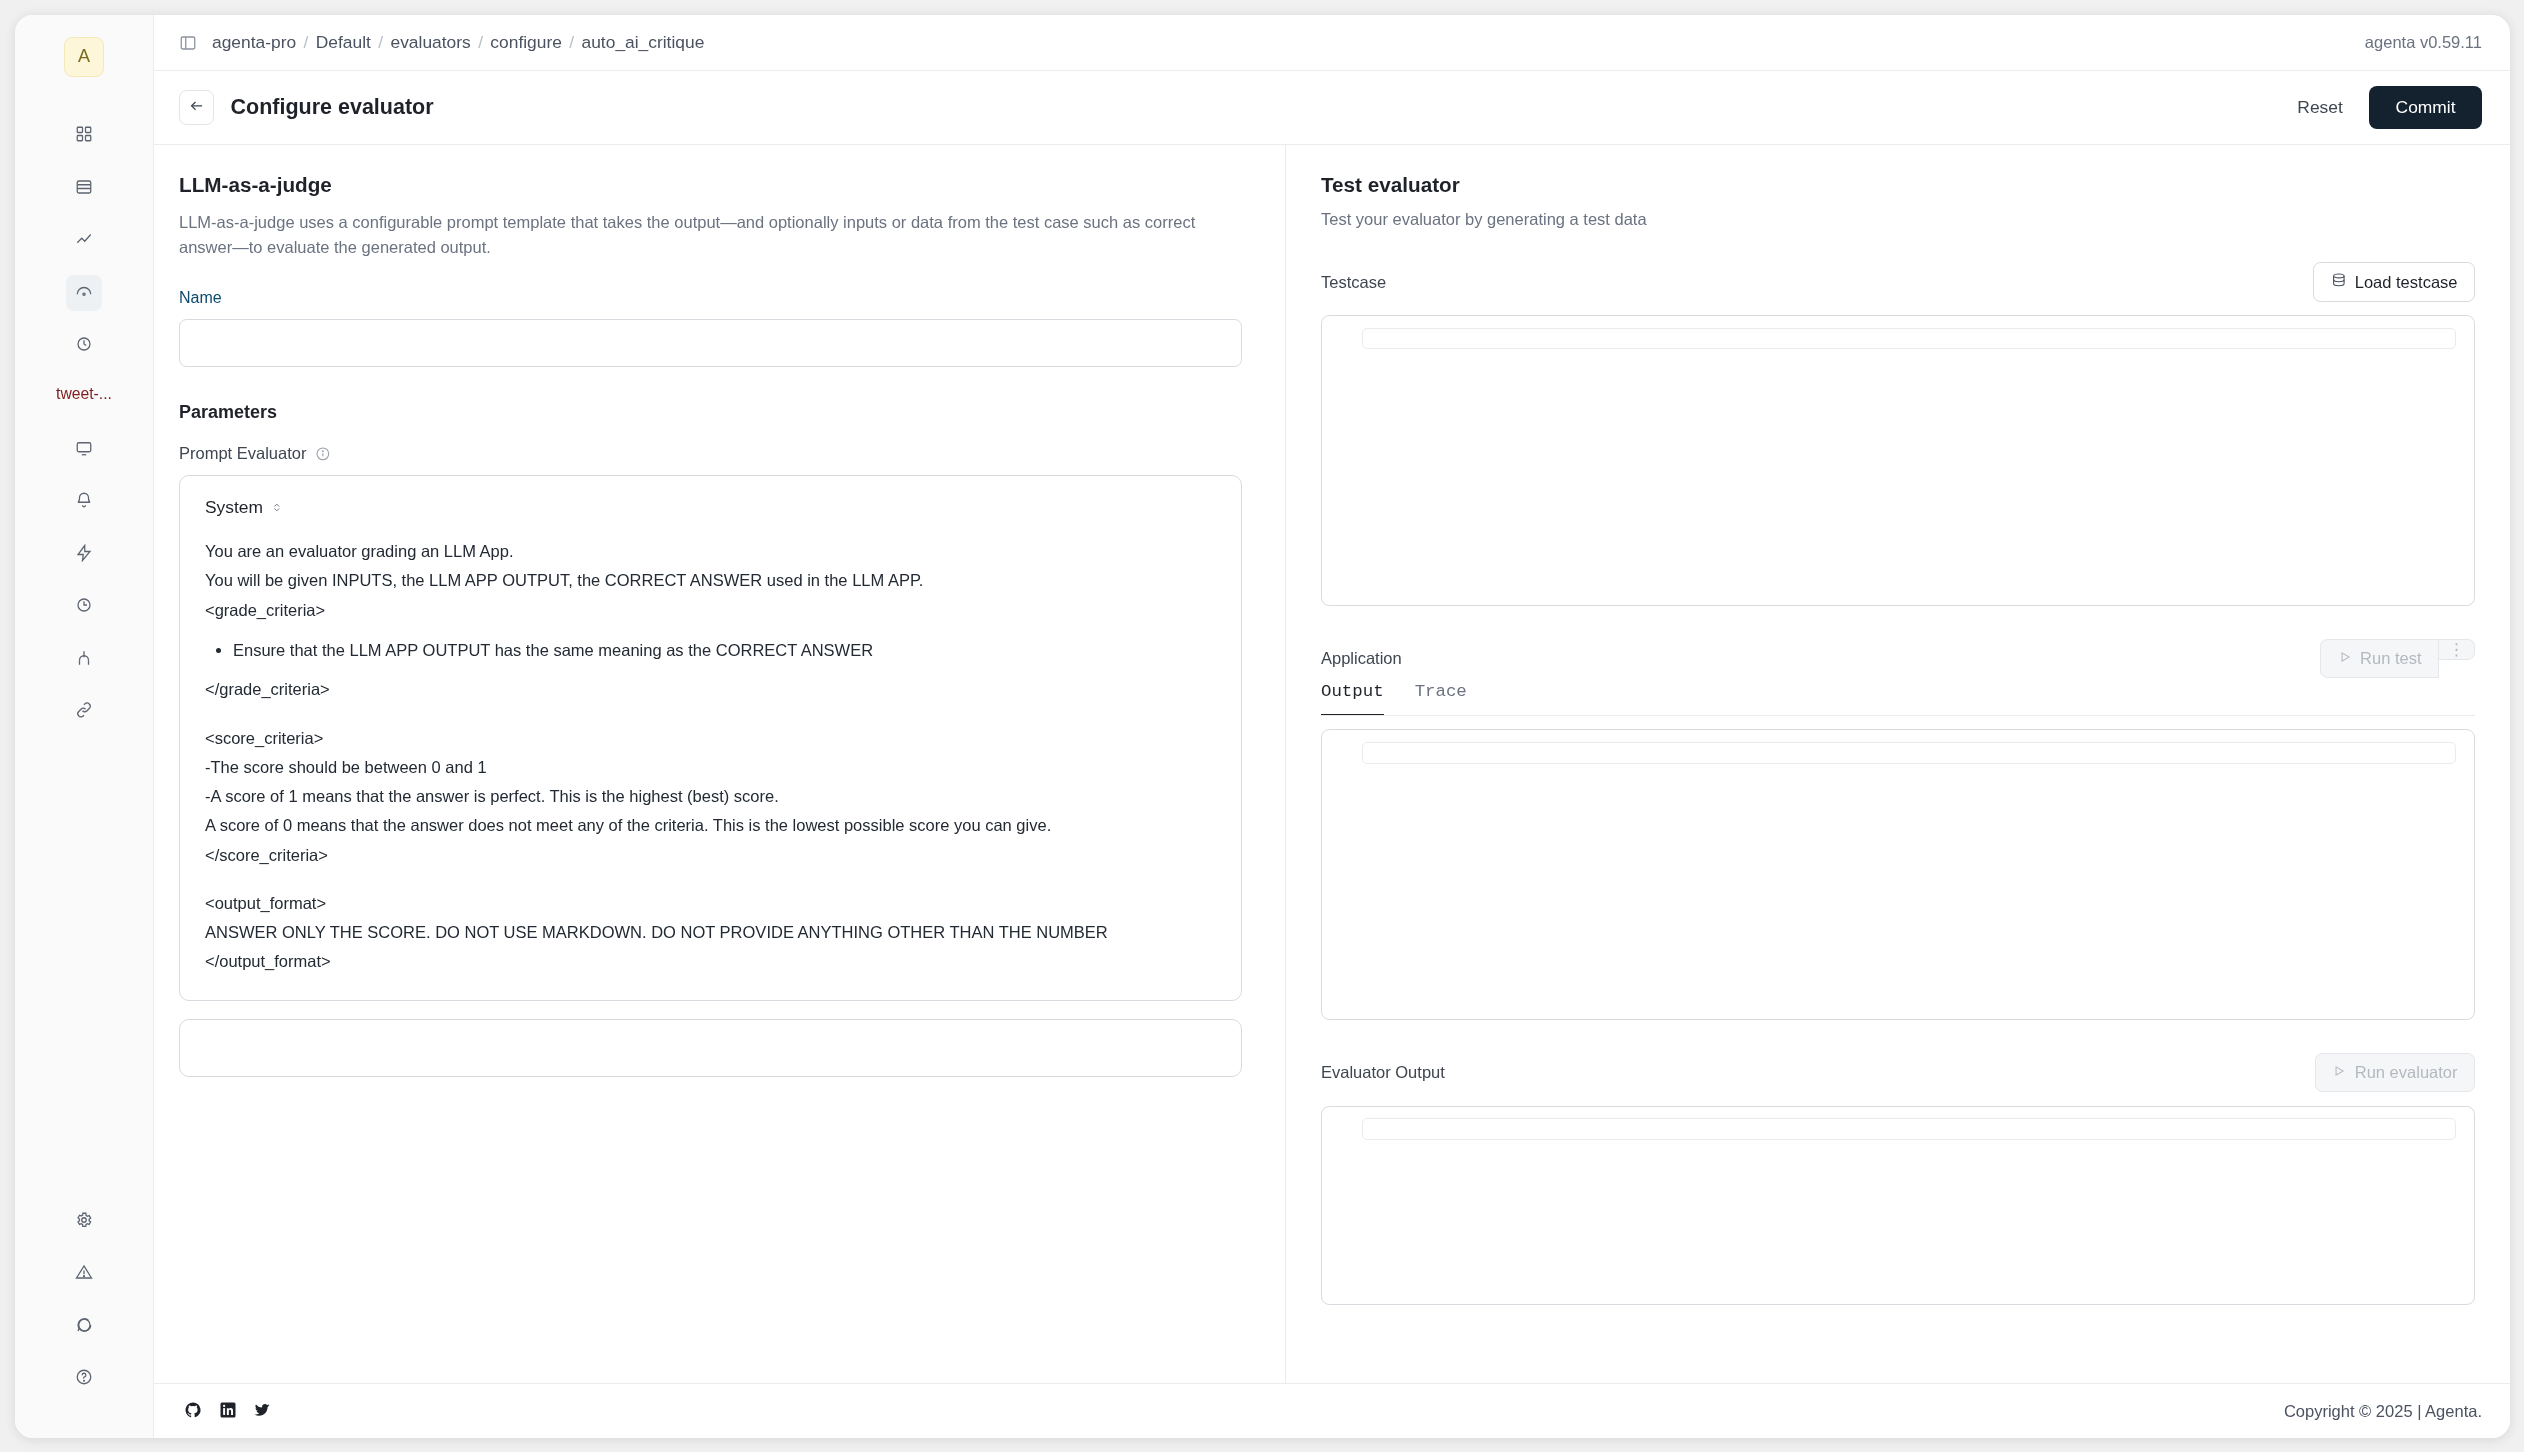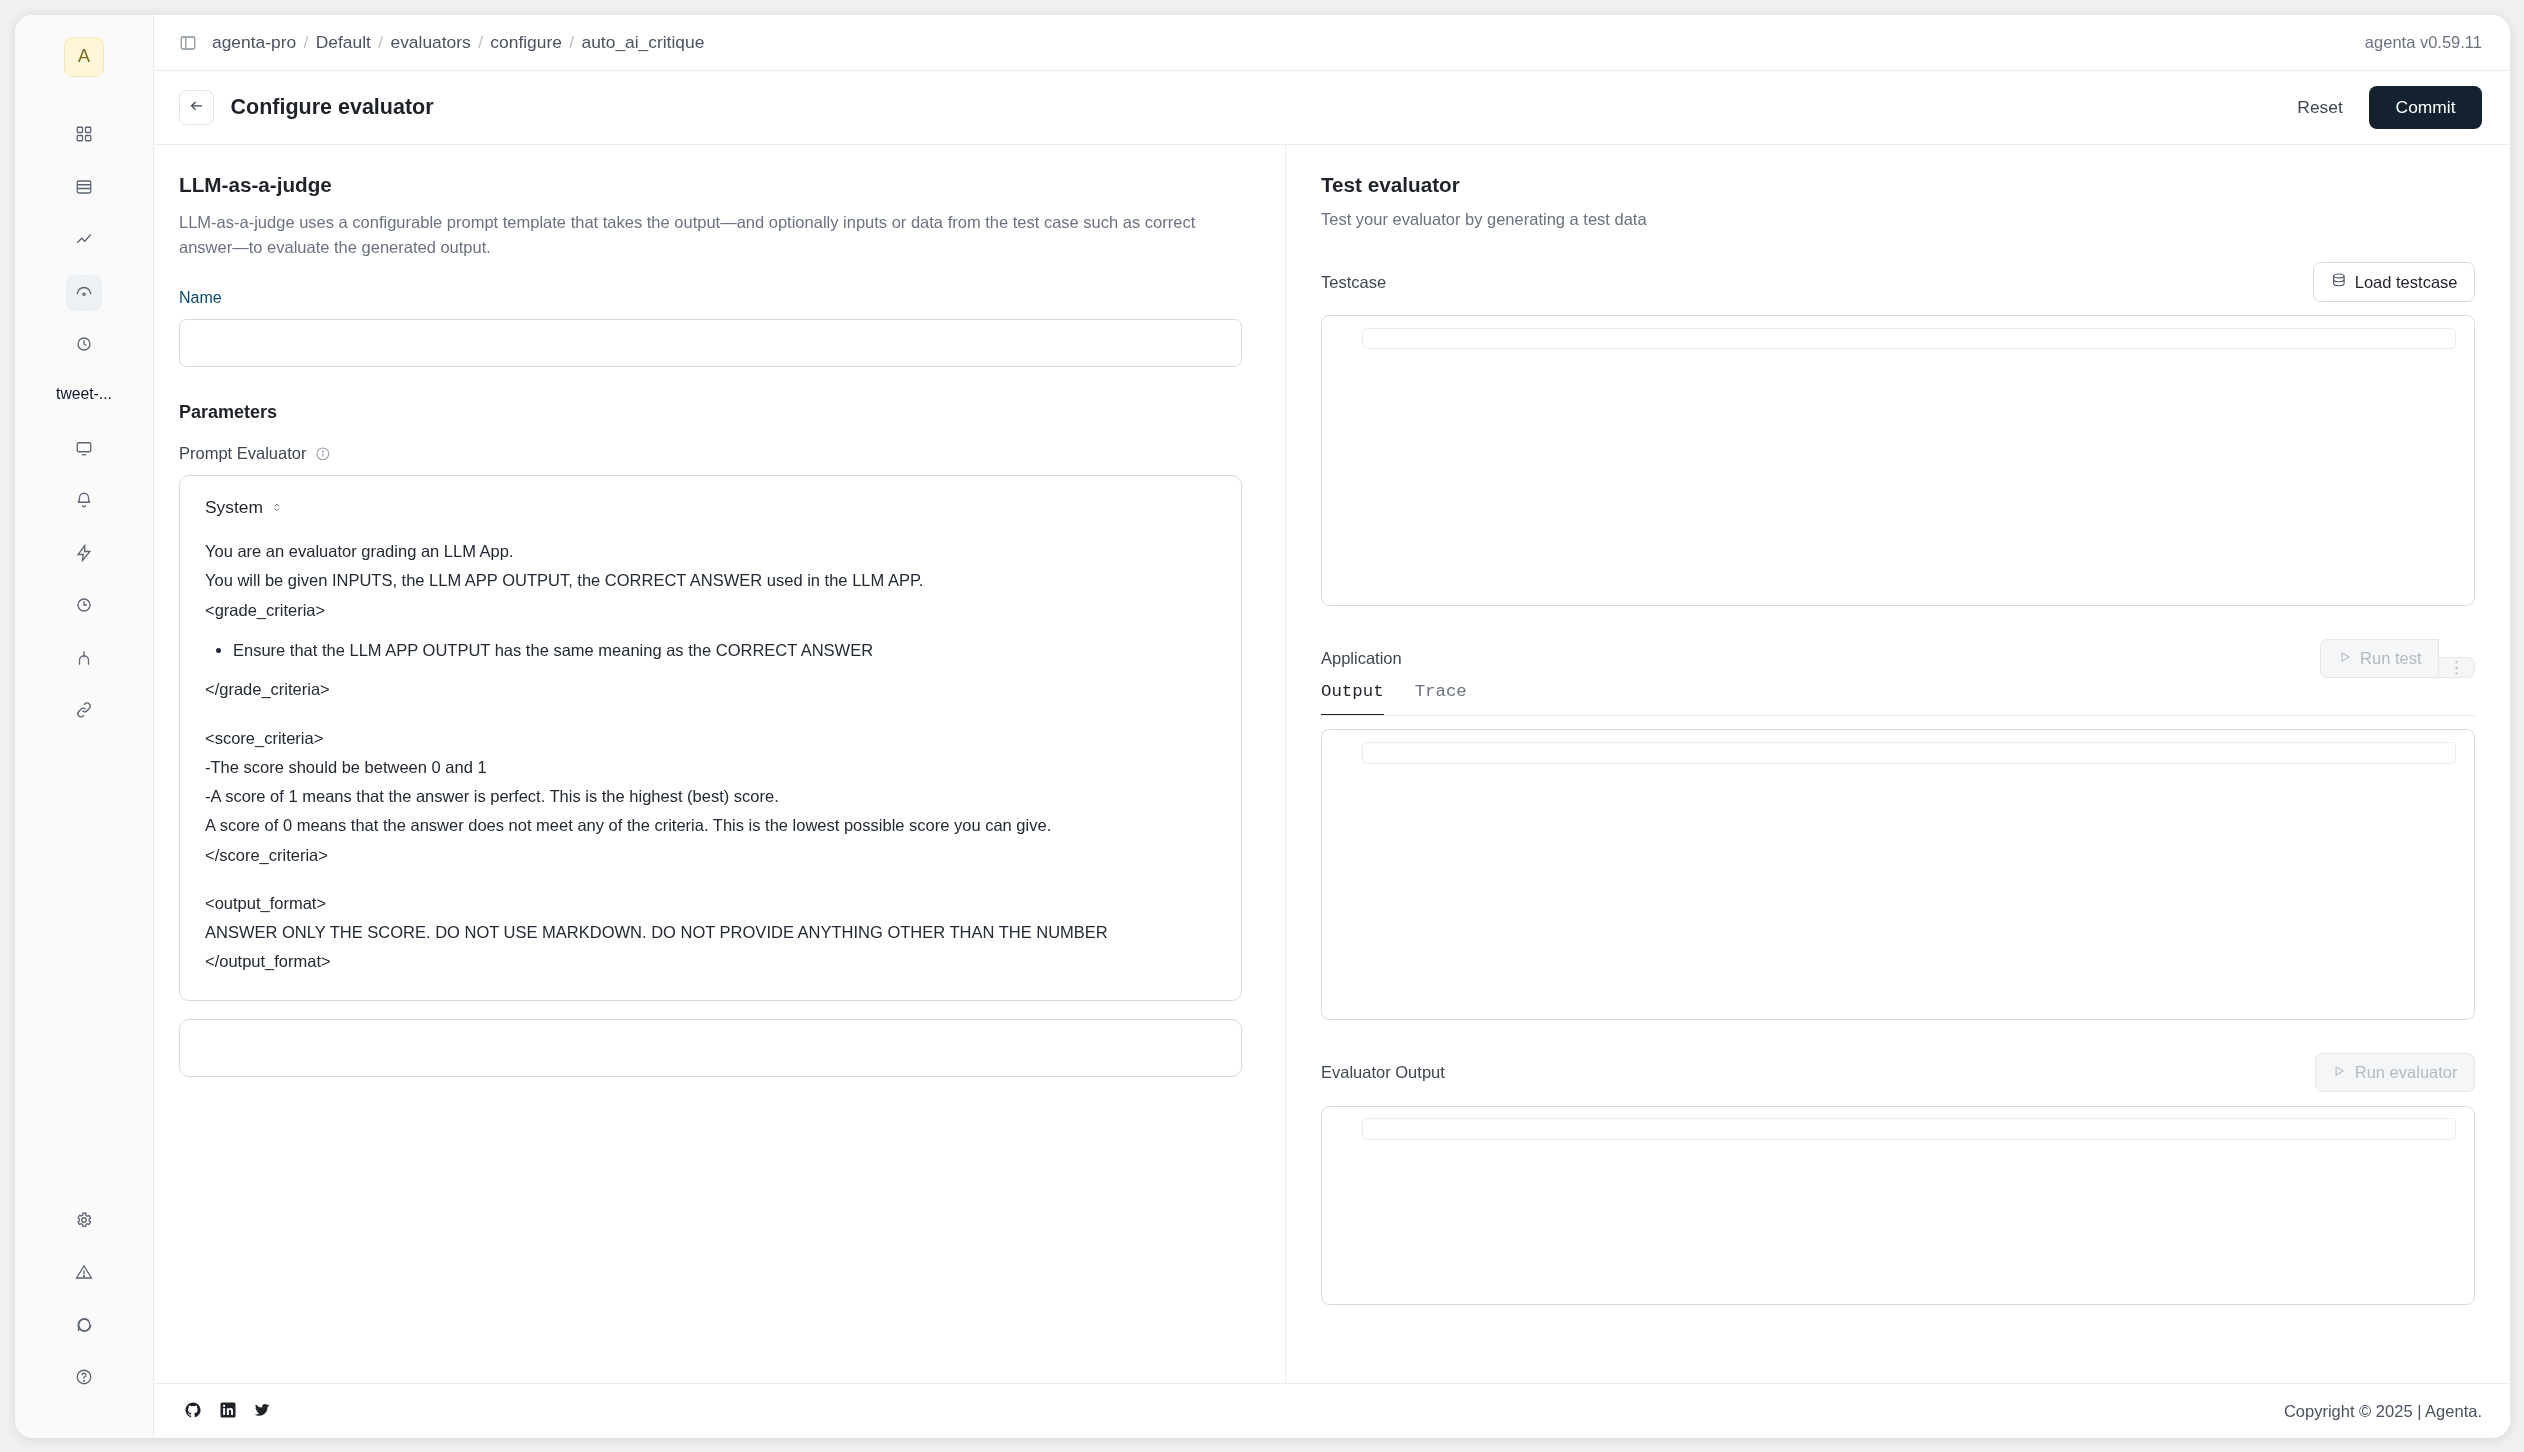--- a/index.html
+++ b/index.html
@@ -45,21 +45,21 @@
   .nav-icon {
     width: 36px; height: 36px;
     display: flex; align-items: center; justify-content: center;
     margin-bottom: 16.5px;
     border-radius: 7.4px;
     color: #5c6470;
   }
   .nav-icon.active { background: #eef1f4; }
   .nav-icon svg { width: 18px; height: 18px; }
   .workspace-label {
-    font-size: 15.7px; color: #0f172a;
+    font-size: 15.7px; color: #7f1d1d;
     margin-top: 5px; margin-bottom: 28px;
     max-width: 108px; text-align: right;
     white-space: nowrap; overflow: hidden; text-overflow: ellipsis;
   }
   .sidebar-spacer { flex: 1; }
   .sidebar-bottom { padding-bottom: 25px; display: flex; flex-direction: column; align-items: center; }
 
   
   .main { flex: 1; display: flex; flex-direction: column; min-width: 0; }
 
@@ -163,21 +163,21 @@
     padding: 9px 16.5px;
   }
   .btn-outline svg { width: 15.7px; height: 15.7px; color: #4b5260; }
   .btn-disabled {
     display: inline-flex; align-items: center; gap: 8.3px;
     font-size: 16.5px; color: #b4b9c0; background: #f5f6f7;
     border: 0.8px solid #e4e6ea; border-radius: 7.4px;
     padding: 9px 16.5px;
   }
   .btn-disabled svg { width: 14px; height: 14px; }
-  .split-btn { display: flex; align-items: flex-end; }
+  .split-btn { display: flex; align-items: flex-start; }
   .split-btn .dots {
     display: flex; align-items: center; justify-content: center;
     width: 36px; background: #f5f6f7;
     border: 0.8px solid #e4e6ea; border-left: none;
     border-radius: 0 7.4px 7.4px 0; color: #b4b9c0; font-size: 16.5px;
   }
   .split-btn .btn-disabled { border-radius: 7.4px 0 0 7.4px; }
 
   .editor-box {
     border: 0.8px solid #d7dadf; border-radius: 8.3px;

